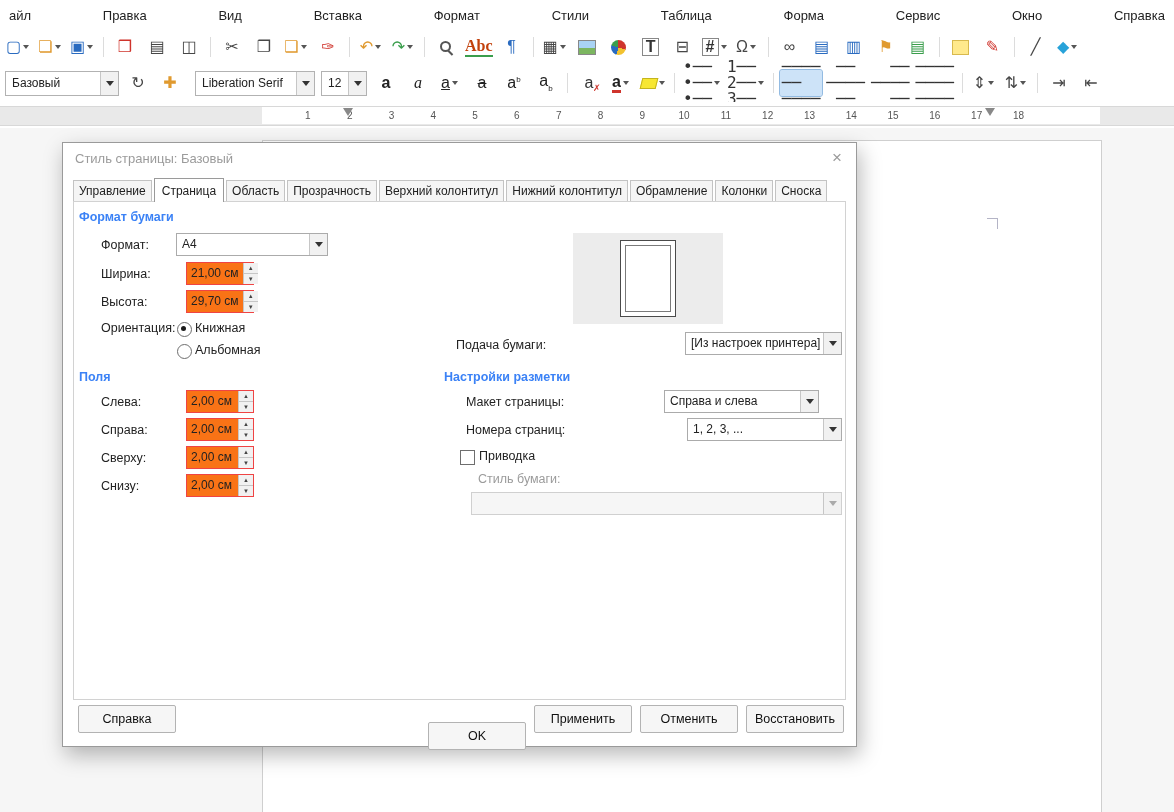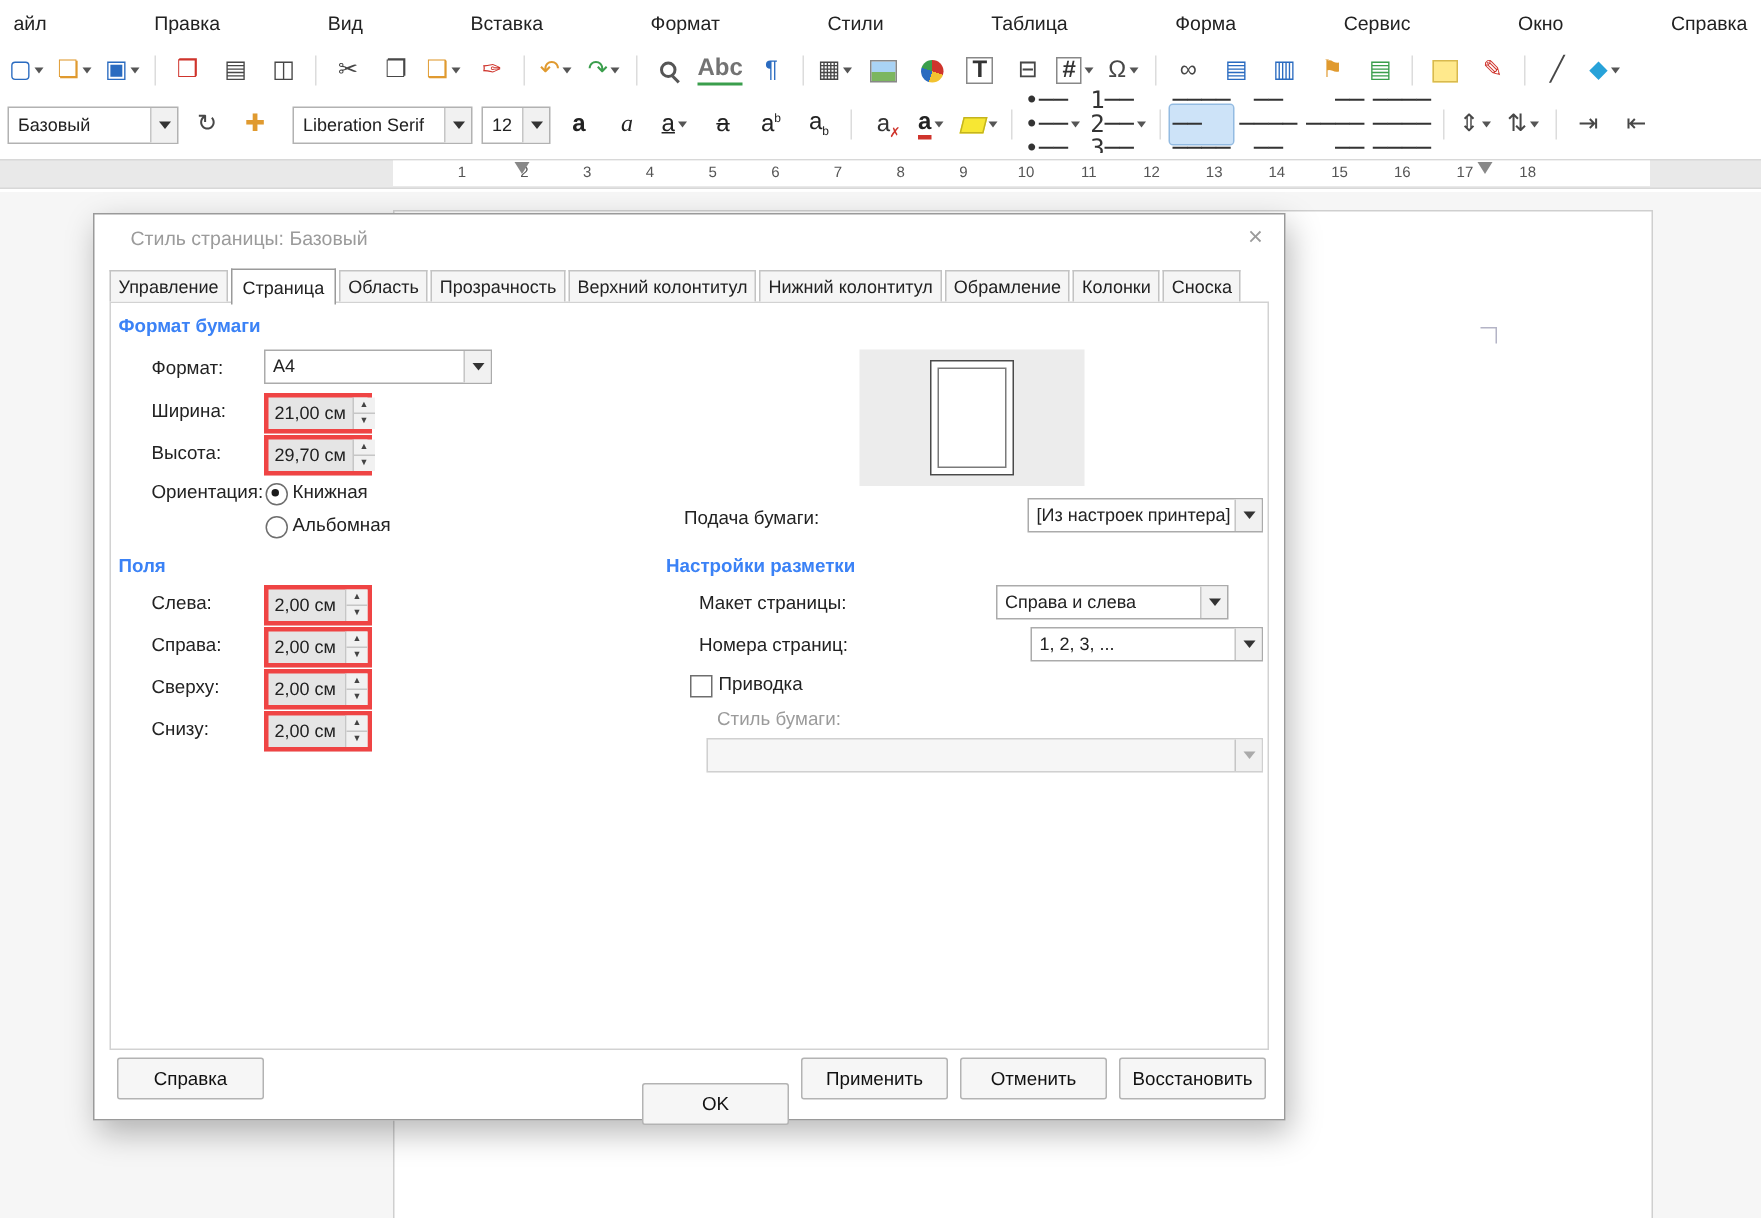--- a/index.html
+++ b/index.html
@@ -28,21 +28,21 @@
         border:3px solid transparent;border-top:4px solid #555;}
 
   .c-blue{color:#2a6bc0}.c-amber{color:#e09a2f}.c-red{color:#cf342c}
   .c-green{color:#3a9e4c}.c-dark{color:#474747}.c-cyan{color:#27a2d9}
 
   .ic-magnifier{width:15px;height:15px;position:relative;}
   .ic-magnifier::before{content:"";position:absolute;left:1px;top:1px;width:7px;height:7px;
         border:2px solid #555;border-radius:50%;}
   .ic-magnifier::after{content:"";position:absolute;left:10px;top:10px;width:6px;height:2px;
         background:#555;transform:rotate(45deg);transform-origin:0 0;}
-  .ic-spelling{font-size:10px;font-weight:700;color:#737373;border-bottom:2px solid #3a9e4c;padding-bottom:1px;}
+  .ic-spelling{font-size:10px;font-weight:700;color:#c2410c;border-bottom:2px solid #3a9e4c;padding-bottom:1px;font-family:Liberation Serif, serif;}
   .ic-image{width:16px;height:13px;border:1px solid #888;
         background:linear-gradient(180deg,#a9d3f5 55%,#7cb660 45%);}
   .ic-pie{width:15px;height:15px;border-radius:50%;
         background:conic-gradient(#cf342c 0 30%,#f2c230 30% 55%,#2a6bc0 55% 80%,#3a9e4c 80% 100%);}
   .ic-boxed{font-size:11px;font-weight:700;color:#333;border:1px solid #888;
         padding:0 3px;line-height:14px;background:#fff;}
   .ic-note{width:15px;height:13px;background:#ffe98c;border:1px solid #d8b94e;}
   .ic-fontcolor{font-size:13px;font-weight:700;color:#222;border-bottom:3px solid #cf342c;line-height:12px;}
   .ic-highlight{width:14px;height:9px;background:#f7e733;border:1px solid #c4b41e;transform:skewX(-14deg);}
   .ic-clear{font-size:13px;color:#333;position:relative;}
@@ -77,38 +77,38 @@
   
   .doc-area{position:absolute;left:0;top:128px;width:1174px;height:684px;background:#f6f6f6;}
   .doc-page{position:absolute;left:262px;top:12px;width:838px;height:672px;background:#fff;
         border:1px solid #cfcfcf;border-bottom:none;}
   .corner-mark{position:absolute;left:987px;top:90px;width:10px;height:10px;
         border-top:1px solid #b4b4c6;border-right:1px solid #b4b4c6;}
 
   
   .dialog{position:absolute;left:62px;top:142px;width:793px;height:603px;background:#fff;
         border:1px solid #9a9a9a;box-shadow:3px 8px 20px rgba(0,0,0,.28);z-index:10;font-size:12.5px;}
-  .dlg-title{position:absolute;left:12px;top:8px;font-size:13px;color:#9b9b9b;margin-left:12px;}
+  .dlg-title{position:absolute;left:12px;top:8px;font-size:13px;color:#9b9b9b;}
   .dlg-close{position:absolute;right:8px;top:4px;width:22px;height:22px;display:flex;
         align-items:center;justify-content:center;color:#9b9b9b;font-size:17px;}
-  .tabs{position:absolute;left:10px;top:36px;height:22px;display:flex;align-items:center;z-index:2;}
+  .tabs{position:absolute;left:10px;top:36px;height:22px;display:flex;align-items:flex-end;z-index:2;}
   .tab{border:1px solid #c3c3c3;border-bottom:none;background:#f5f5f5;padding:3px 5px 3px 5px;
         font-size:12px;margin-right:2px;white-space:nowrap;}
   .tab.active{background:#fff;border-color:#9a9a9a;padding:5px 7px 4px 7px;margin-bottom:-1px;}
   .tabpage{position:absolute;left:10px;top:58px;right:10px;bottom:46px;background:#fff;
         border:1px solid #d2d2d2;}
   .grp{position:absolute;font-weight:700;color:#3b82f6;}
   .lbl{position:absolute;color:#222;}
   .lbl.dim{color:#9b9b9b;}
   .dropdown{position:absolute;height:21px;border:1px solid #ababab;background:#fff;display:flex;
         font-size:12px;}
   .dropdown .val{flex:1;padding:3px 5px 0 5px;white-space:nowrap;overflow:hidden;}
   .dropdown.disabled{background:#f6f6f6;border-color:#d0d0d0;}
   .dropdown.disabled .drop::after{border-top-color:#aaa;}
-  .spin{position:absolute;height:21px;border:3px solid #ef4444;background:#e5e5e5;display:flex;font-size:12px;}
+  .spin{position:absolute;height:21px;border:1px solid #ef4444;background:#f97316;display:flex;font-size:12px;margin-left:10px;}
   .spin .val{flex:1;padding:3px 4px 0 4px;white-space:nowrap;}
   .spin .btns{width:14px;border-left:1px solid #c6c6c6;display:flex;flex-direction:column;flex:none;}
   .spin .up,.spin .down{flex:1;background:#f1f1f1;display:flex;align-items:center;justify-content:center;}
   .spin .up{border-bottom:1px solid #c6c6c6;}
   .spin .up::after{content:"▲";font-size:6px;color:#444;}
   .spin .down::after{content:"▼";font-size:6px;color:#444;}
   .radio{position:absolute;width:13px;height:13px;border:1px solid #6e6e6e;border-radius:50%;background:#fff;}
   .radio.checked::after{content:"";position:absolute;left:3px;top:3px;width:5px;height:5px;
         border-radius:50%;background:#1a1a1a;}
   .checkbox{position:absolute;width:13px;height:13px;border:1px solid #6e6e6e;background:#fff;}

